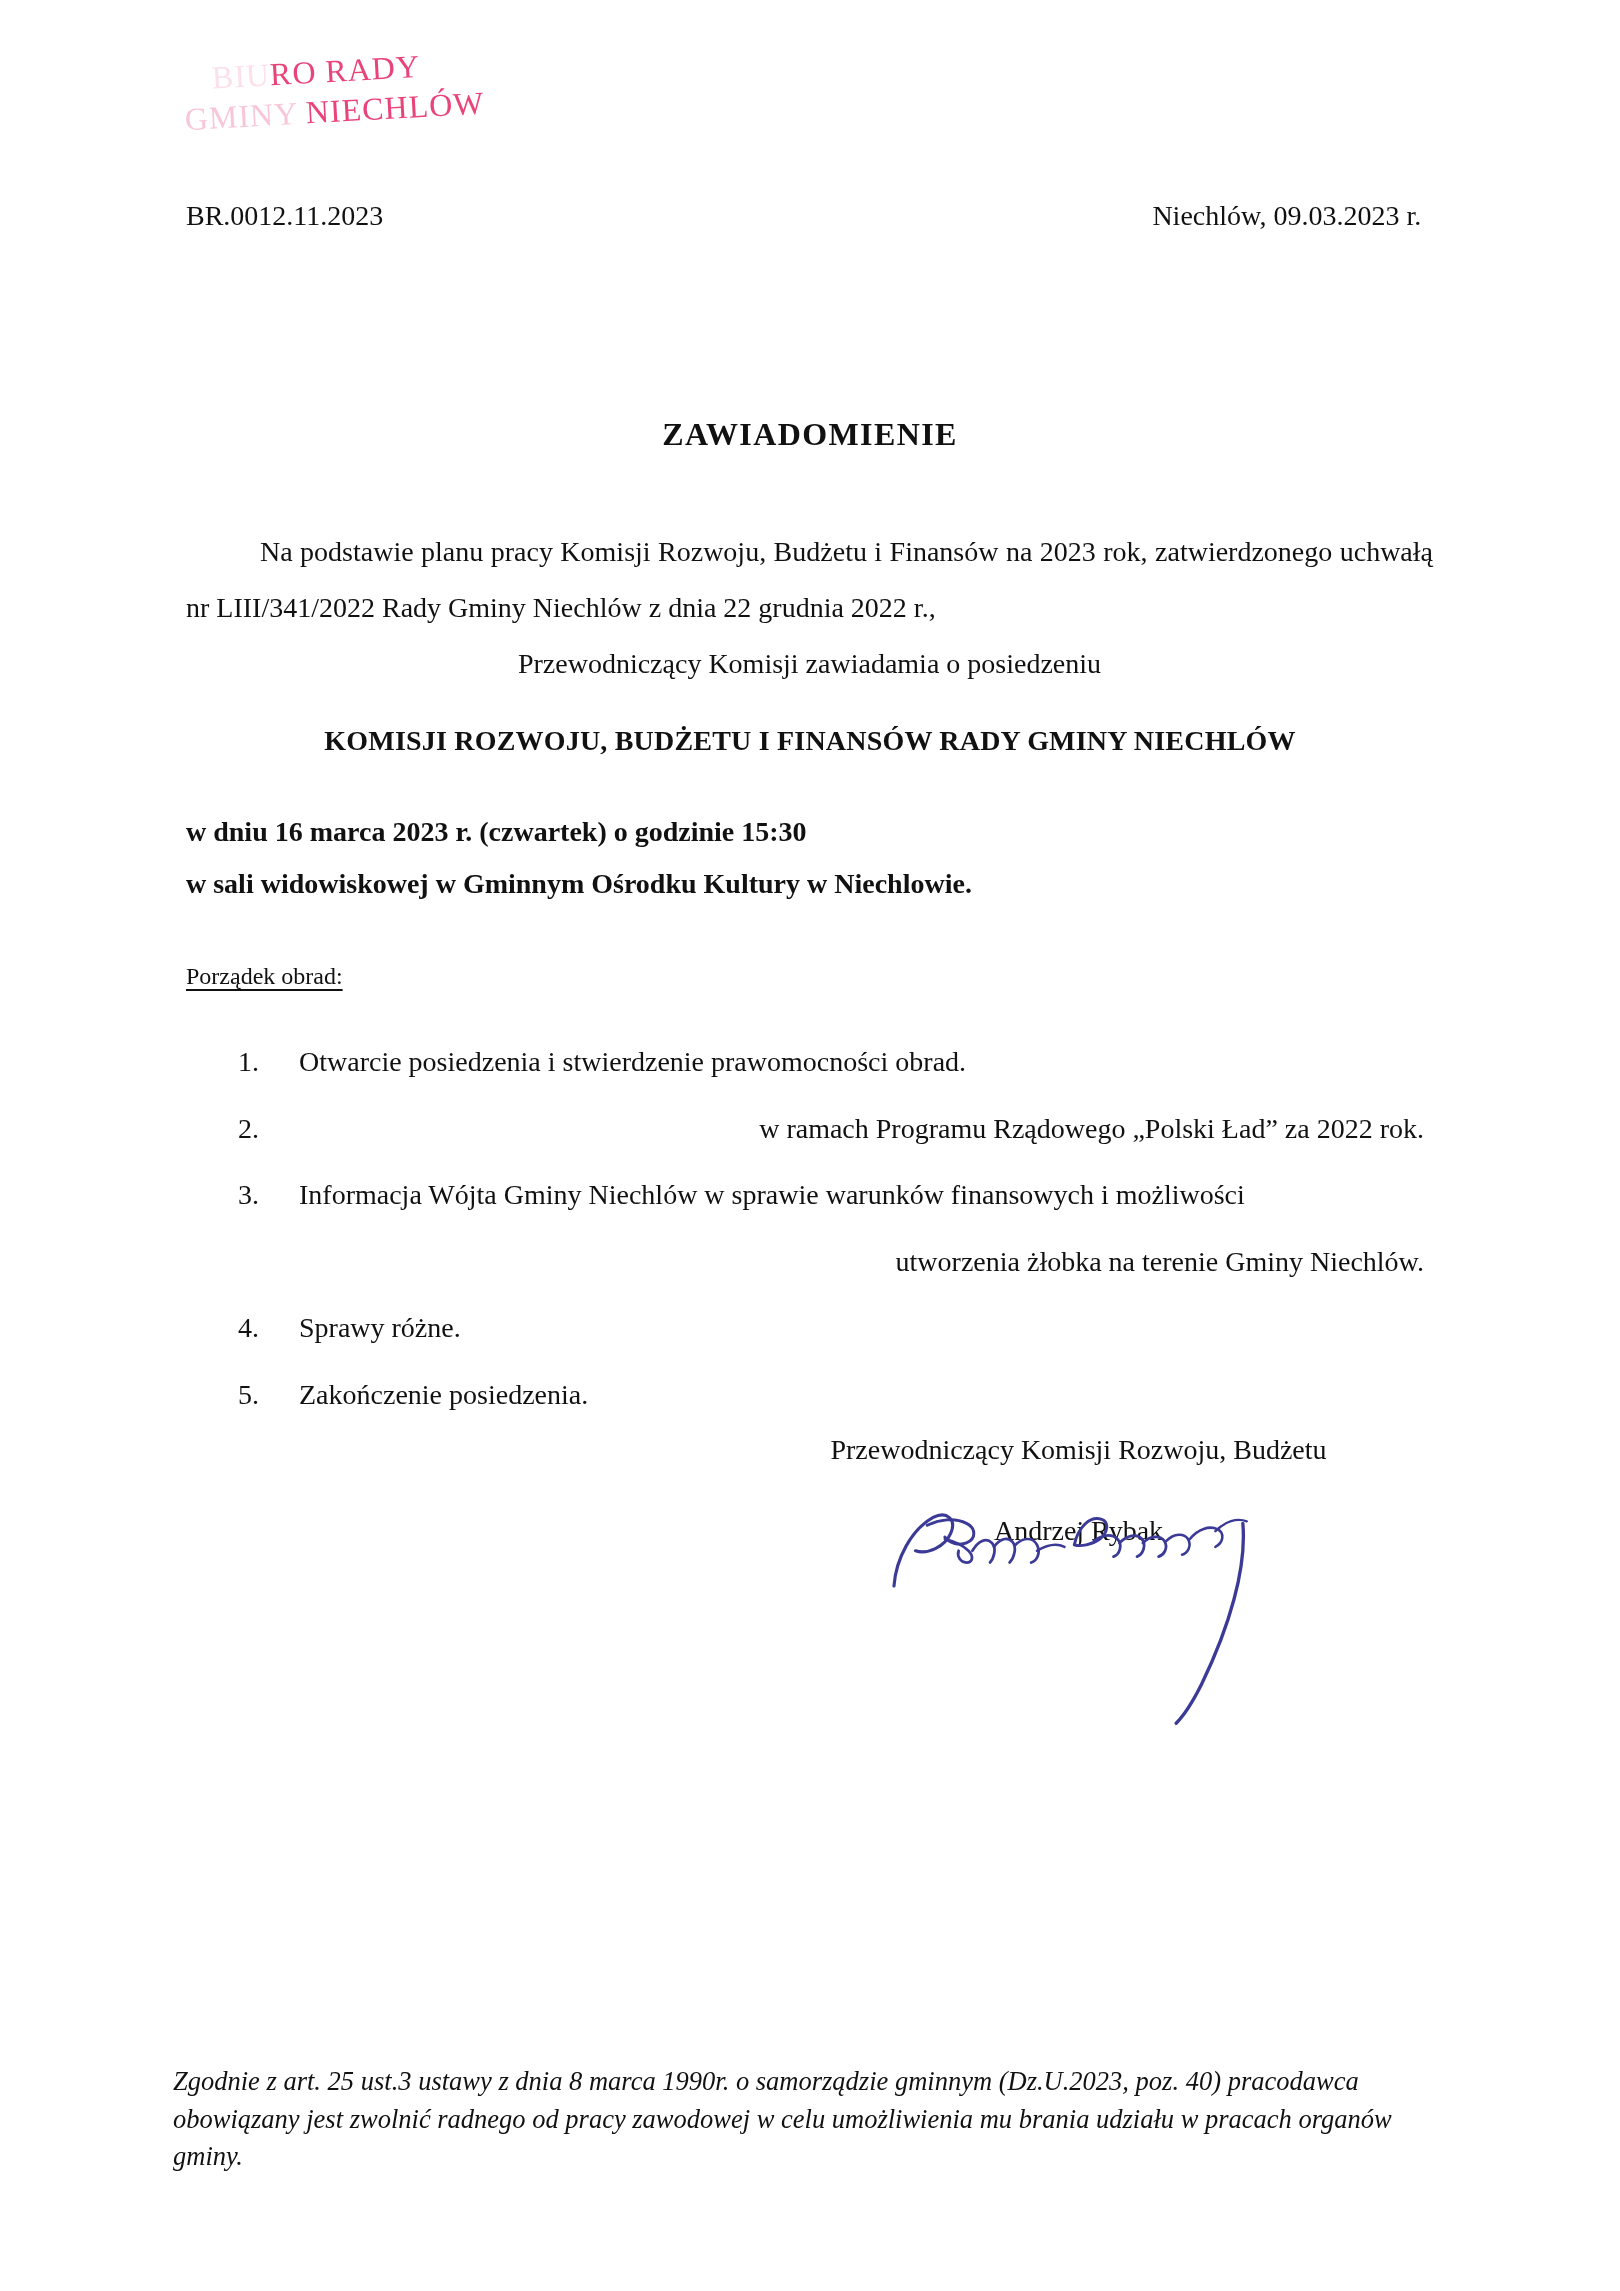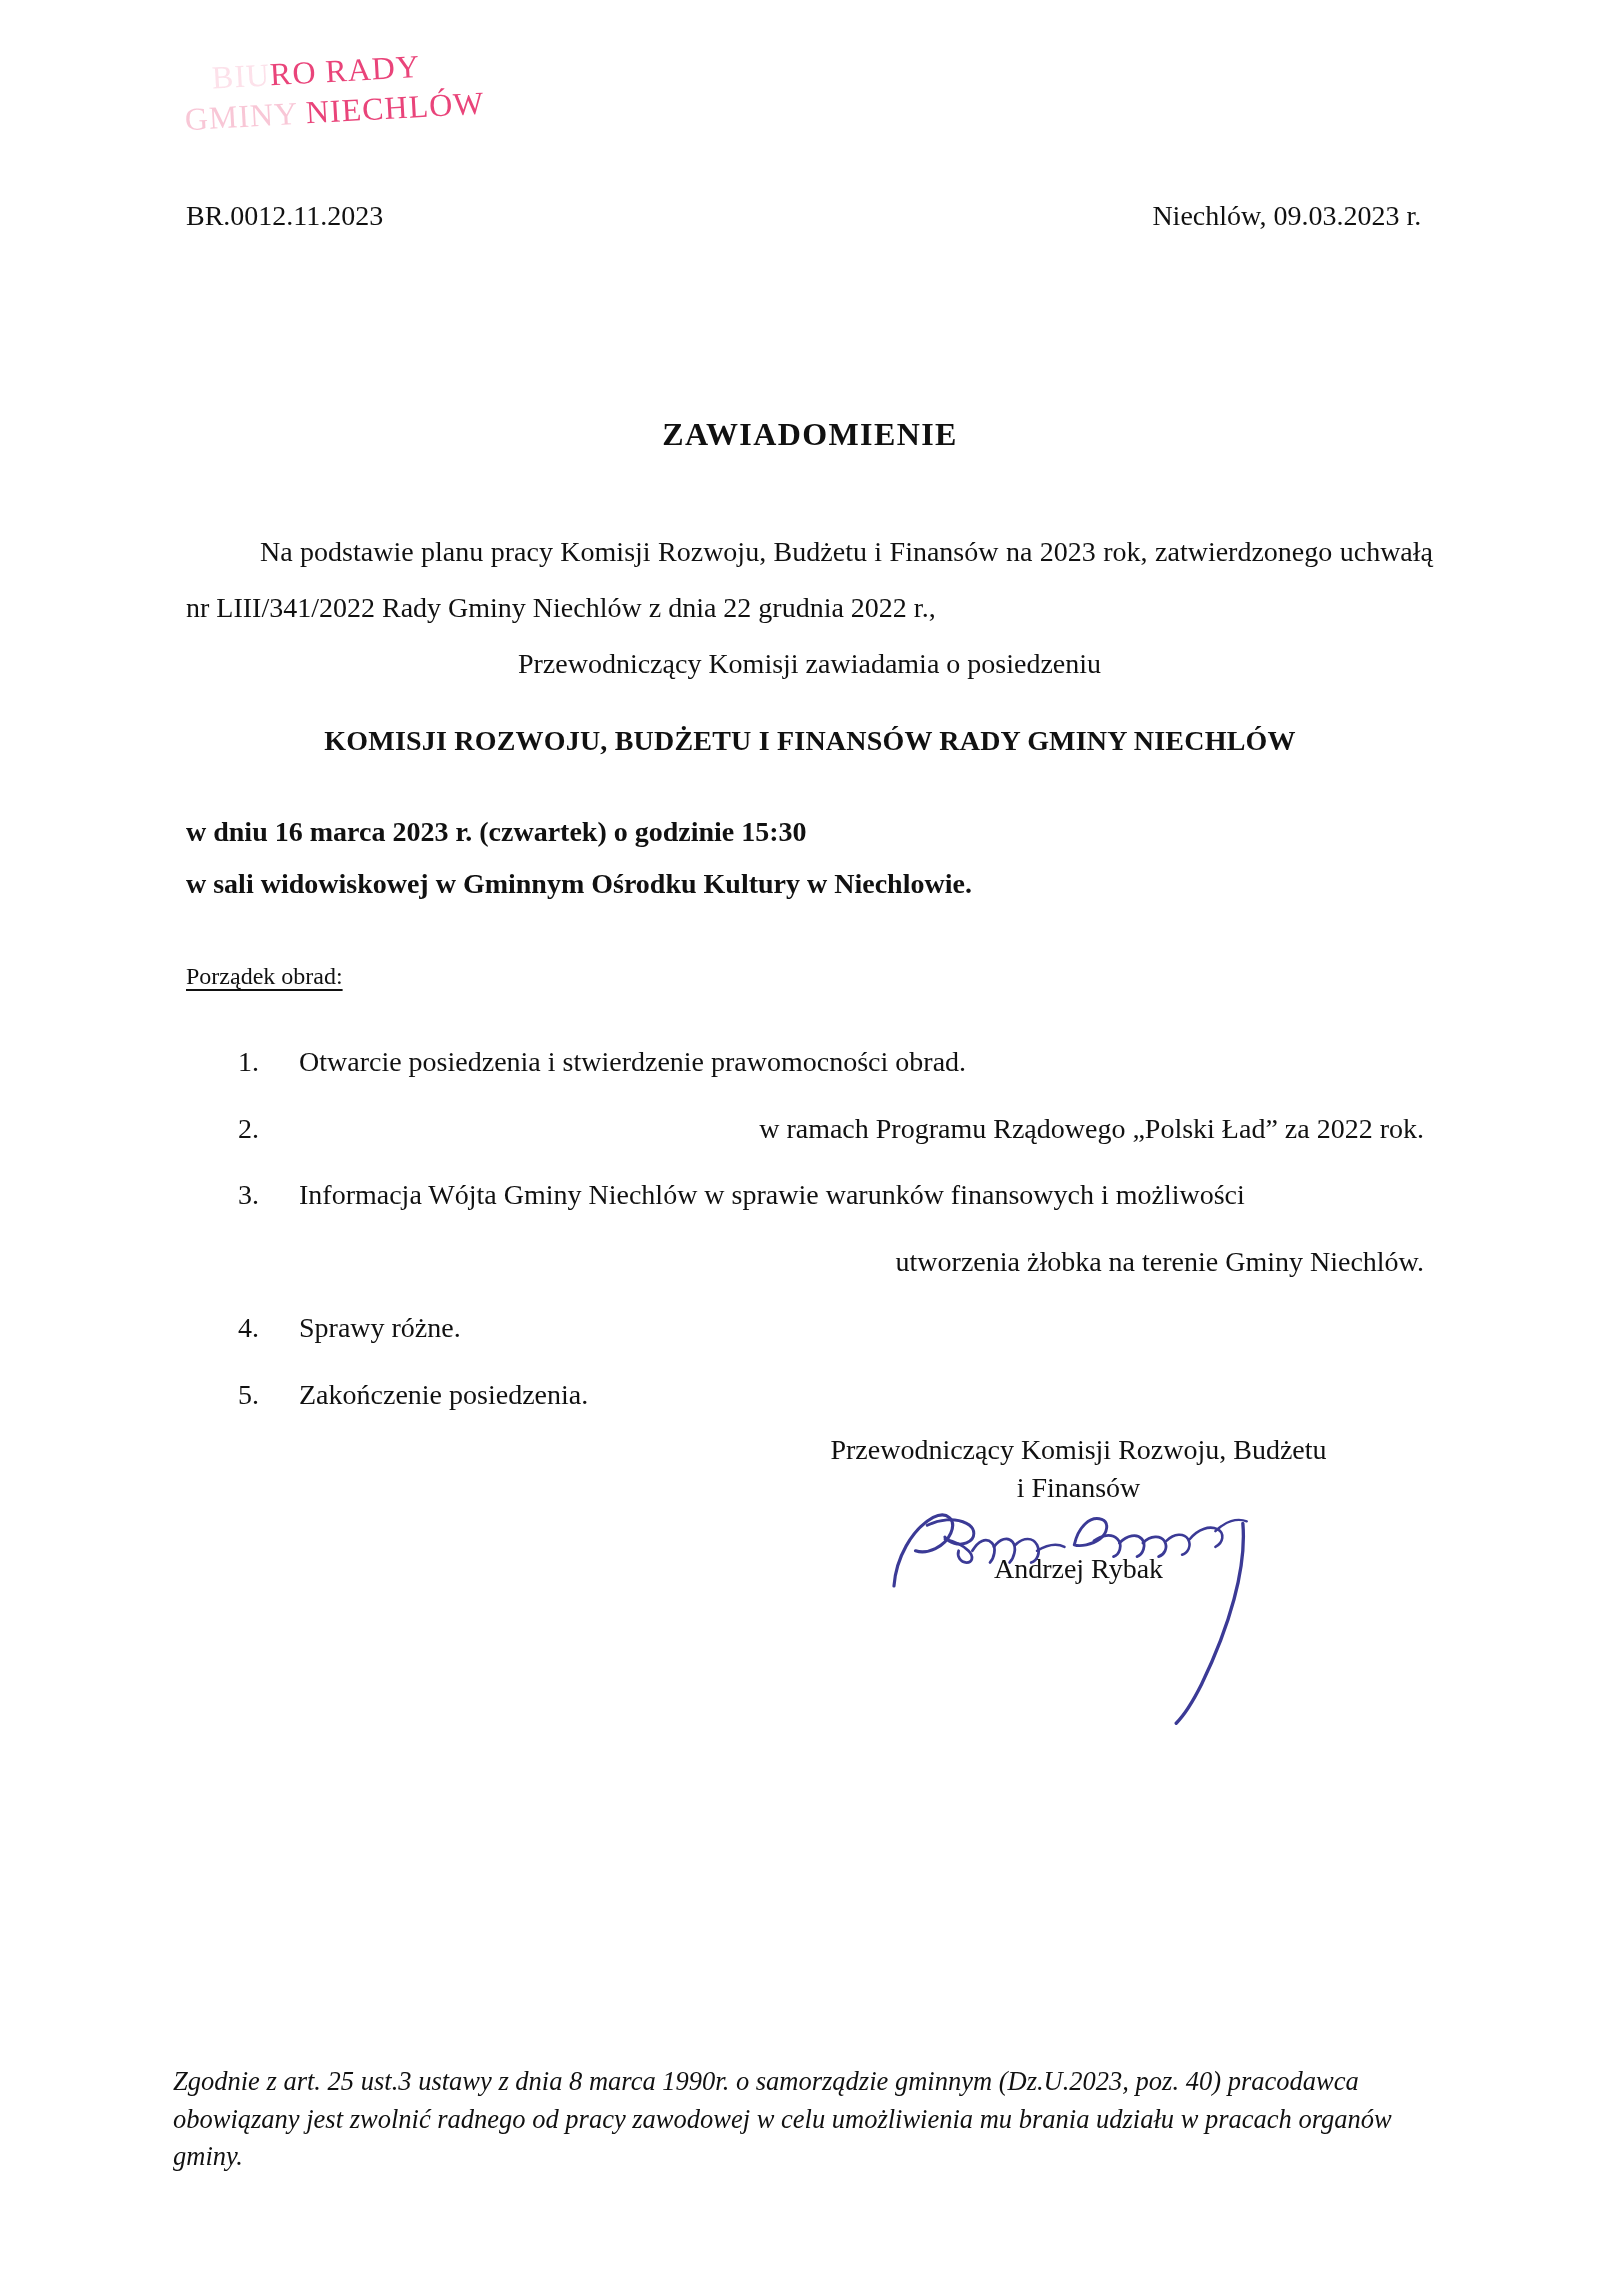--- a/index.html
+++ b/index.html
@@ -250,21 +250,20 @@
       <p>Sprawy różne.</p>
     </li>
     <li class="short">
       <span class="num">5.</span>
       <p>Zakończenie posiedzenia.</p>
     </li>
   </ol>
 
   <div class="signature-block">
     <span class="sig-line1">Przewodniczący Komisji Rozwoju, Budżetu</span>
-    <span class="sig-line2">i Finansów</span>
     <span class="sig-name">Andrzej Rybak</span>
   </div>
 
   <div class="signature-ink">
     <svg width="412" height="245" viewBox="0 0 420 250" fill="none" xmlns="http://www.w3.org/2000/svg">
       <g stroke="#3b3a96" fill="none" stroke-linecap="round" stroke-linejoin="round">
         <path d="M12 98 C14 70, 30 40, 52 28 C66 21, 76 30, 70 44 C64 58, 46 66, 34 62" stroke-width="3.2"></path>
         <path d="M46 36 C58 30, 74 28, 86 34 C96 39, 96 50, 86 54 C78 57, 68 54, 64 48" stroke-width="3"></path>
         <path d="M64 50 C72 52, 82 56, 88 62 C94 68, 92 74, 86 74 C80 74, 76 68, 78 62" stroke-width="2.8"></path>
         <path d="M92 62 C98 52, 106 48, 112 54 C117 59, 114 70, 110 74" stroke-width="2.8"></path>

